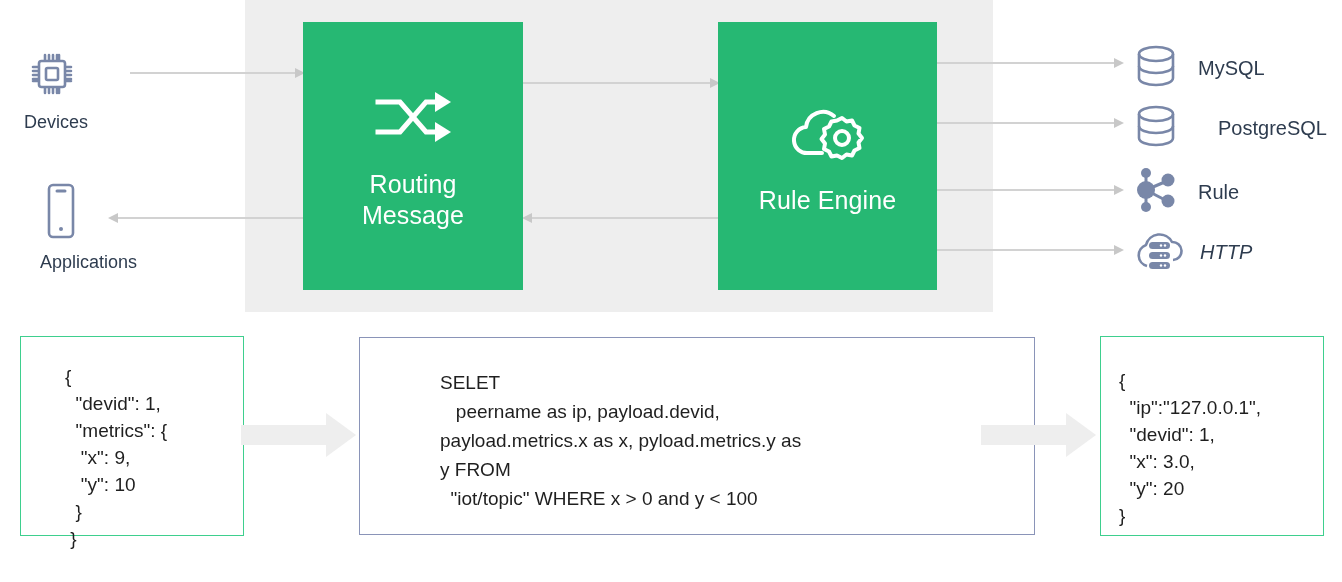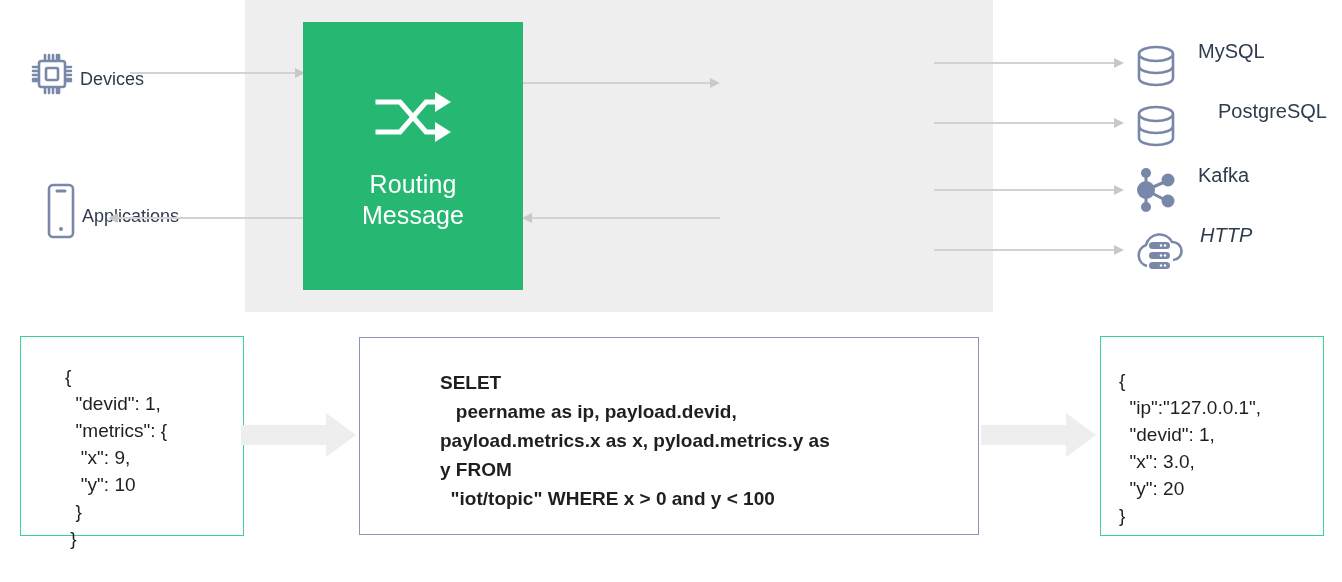--- a/index.html
+++ b/index.html
@@ -48,40 +48,40 @@
     line-height: 31px;
     text-align: center;
     font-weight: 400;
     letter-spacing: 0.1px;
   }
 
   
   .endpoint {
     position: absolute;
     display: flex;
-    flex-direction: row;
-    align-items: center;
+    flex-direction: column;
+    align-items: flex-start;
   }
   .endpoint .ep-icon {
     display: flex; align-items: center; justify-content: center;
   }
   .endpoint .ep-label {
     margin-top: 10px;
     color: #2e3c4f;
     font-size: 18px;
     white-space: nowrap;
   }
   #ep-devices      { left: 24px; top: 46px;  width: 126px; }
   #ep-applications { left: 40px; top: 180px; width: 126px; }
 
   
   .sink {
     position: absolute;
     display: flex;
-    align-items: flex-start;
+    align-items: center;
     gap: 16px;
   }
   .sink .sink-label {
     color: #2e3c4f;
     font-size: 20px;
     white-space: nowrap;
   }
   #sink-mysql      { left: 1130px; top: 40px;  }
   #sink-postgresql { left: 1130px; top: 100px; gap: 36px; }
   #sink-kafka      { left: 1130px; top: 164px; }
@@ -144,23 +144,22 @@
     color: #1f1f1f;
     white-space: pre;
   }
   #panel-input  { left: 20px;  top: 336px; width: 224px; height: 200px; }
   #panel-input pre  { margin: 26px 0 0 44px; }
 
   #panel-output { left: 1100px; top: 336px; width: 224px; height: 200px; }
   #panel-output pre { margin: 30px 0 0 18px; }
 
   #panel-sql {
-    left: 359px; top: 337px; width: 620px; height: 198px;
+    left: 359px; top: 337px; width: 676px; height: 198px;
     border: 1.5px solid #8a94b8;
-    font-weight: bold;
   }
   #panel-sql pre {
     margin: 30px 0 0 80px;
     font-size: 19px;
     line-height: 29px;
     color: #1f1f1f;
   }
 </style>
 </head>
 <body>
@@ -245,20 +244,32 @@
         <polygon points="62,6 78,16 62,26" fill="#ffffff"></polygon>
         <polygon points="62,36 78,46 62,56" fill="#ffffff"></polygon>
       </svg>
     </span>
     <div class="block-label">
       <span>Routing</span><br>
       <span>Message</span>
     </div>
   </div>
 
+  <div class="green-box" id="box-rule-engine">
+    <span class="block-icon">
+      <svg width="78" height="66" viewBox="0 0 78 66">
+        <g fill="none" stroke="#ffffff" stroke-width="4" stroke-linecap="round" stroke-linejoin="round">
+          <path d="M45 16a17 17 0 0 0-28 11 13 13 0 0 0 2 26h14"></path>
+          <path d="M48 20.5 53 18l4.5 3.5 5.5-1 2.5 5 5 2.5-1 5.5 3.5 4.5-3.5 4.5 1 5.5-5 2.5-2.5 5-5.5-1L53 58l-5-2.5-5.5 1-2.5-5-5-2.5 1-5.5-3.5-4.5 3.5-4.5-1-5.5 5-2.5 2.5-5z"></path>
+          <circle cx="53" cy="38" r="7"></circle>
+        </g>
+      </svg>
+    </span>
+    <div class="block-label">Rule Engine</div>
+  </div>
 
   <div class="sink" id="sink-mysql">
     <span>
       <svg width="52" height="52" viewBox="0 0 52 52">
         <g fill="none" stroke="#7987a8" stroke-width="2.6">
           <ellipse cx="26" cy="14" rx="17" ry="7"></ellipse>
           <path d="M9 14v24c0 3.9 7.6 7 17 7s17-3.1 17-7V14"></path>
           <path d="M9 26c0 3.9 7.6 7 17 7s17-3.1 17-7"></path>
         </g>
       </svg>
@@ -290,21 +301,21 @@
         </g>
         <g fill="#7987a8">
           <circle cx="16" cy="26" r="9"></circle>
           <circle cx="16" cy="9" r="5"></circle>
           <circle cx="16" cy="43" r="5"></circle>
           <circle cx="38" cy="16" r="6.5"></circle>
           <circle cx="38" cy="37" r="6.5"></circle>
         </g>
       </svg>
     </span>
-    <span class="sink-label">Kafka</span>
+    <span class="sink-label">Rule</span>
   </div>
 
   <div class="sink" id="sink-http">
     <span>
       <svg width="54" height="52" viewBox="0 0 54 52">
         <g fill="none" stroke="#7987a8" stroke-width="2.6" stroke-linejoin="round">
           <path d="M17 42a11 11 0 0 1-1-21 14 14 0 0 1 26-3 9 9 0 0 1 1 18"></path>
         </g>
         <g fill="#7987a8">
           <rect x="19" y="18" width="21" height="7" rx="3.5"></rect>

